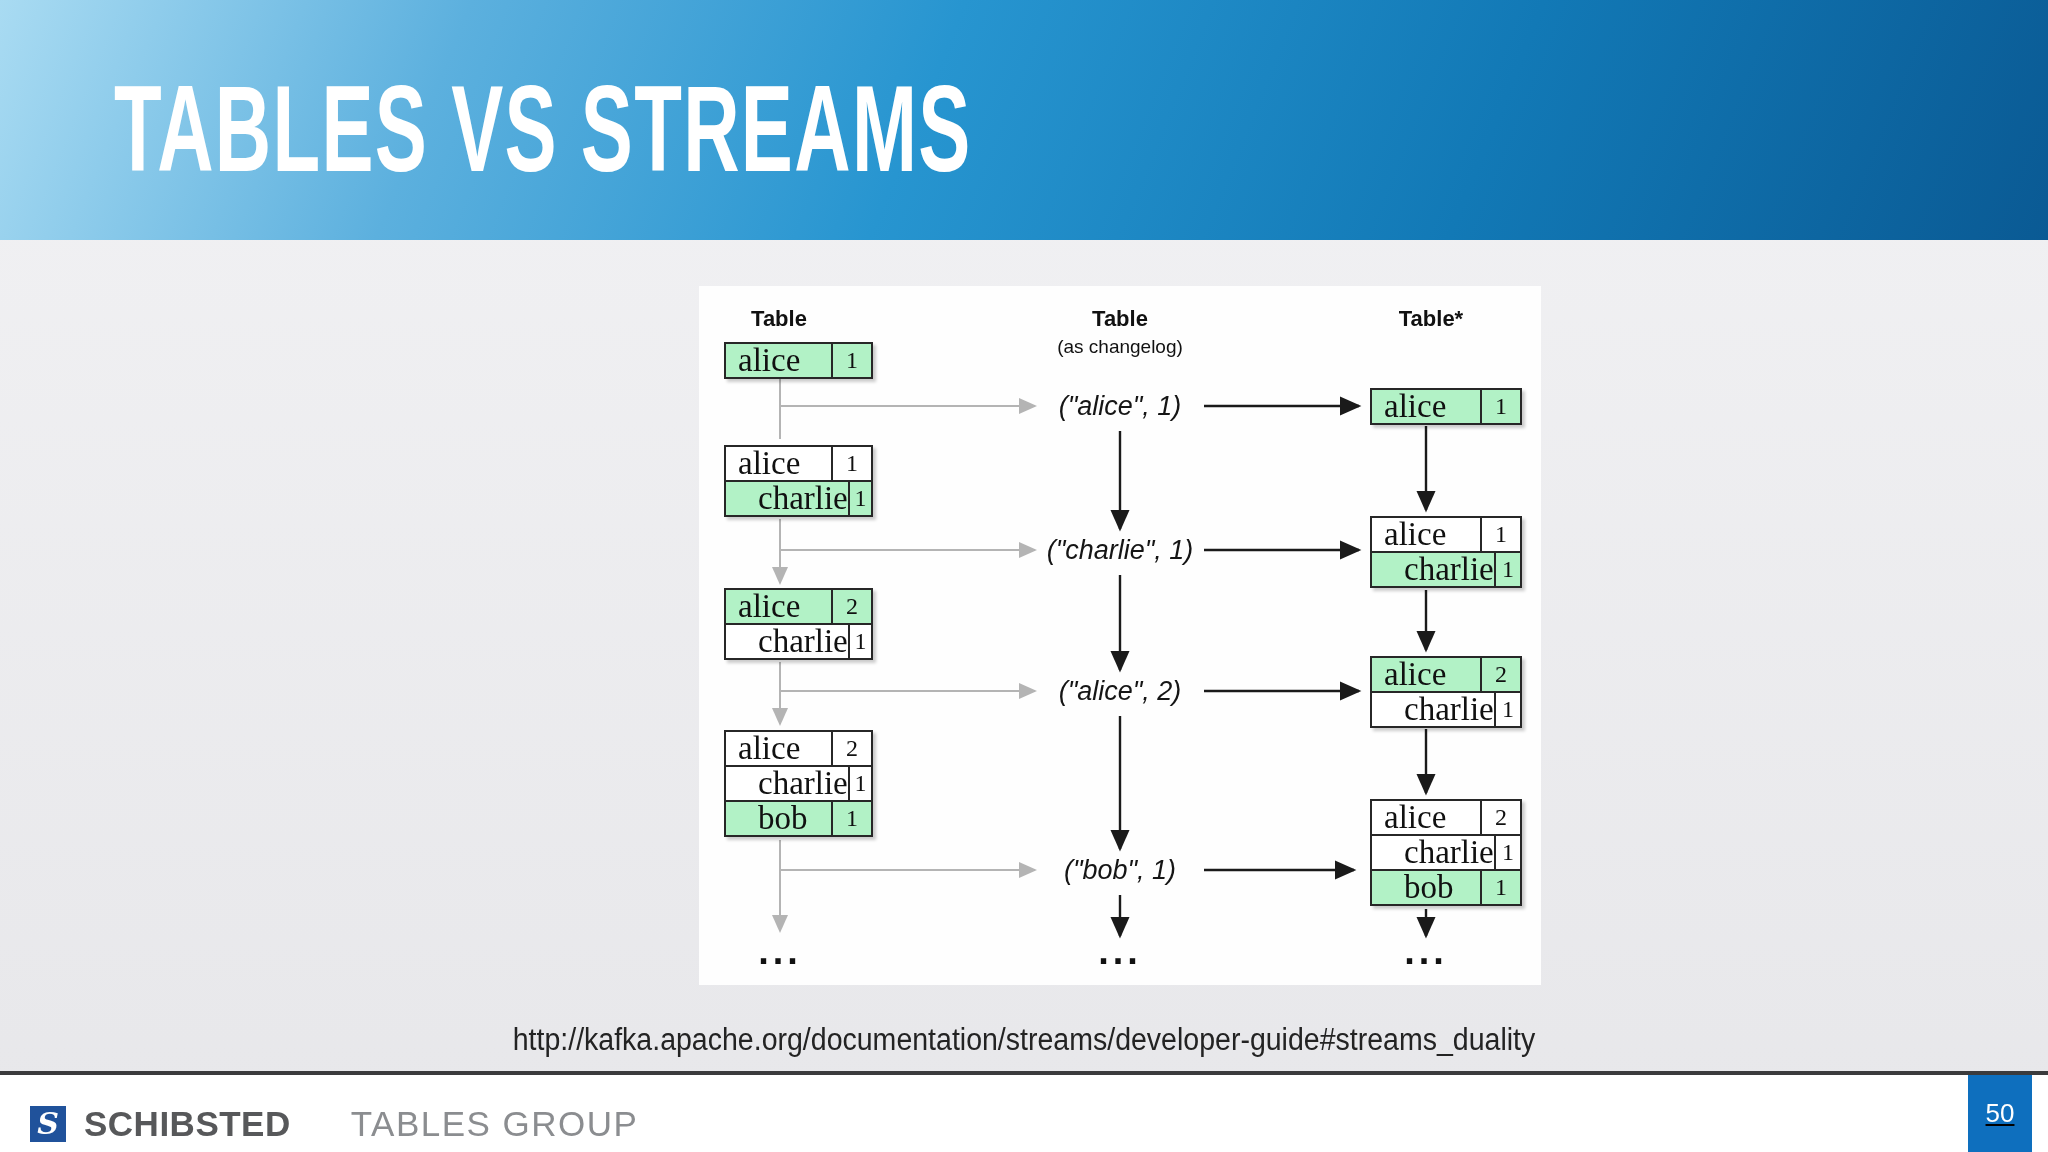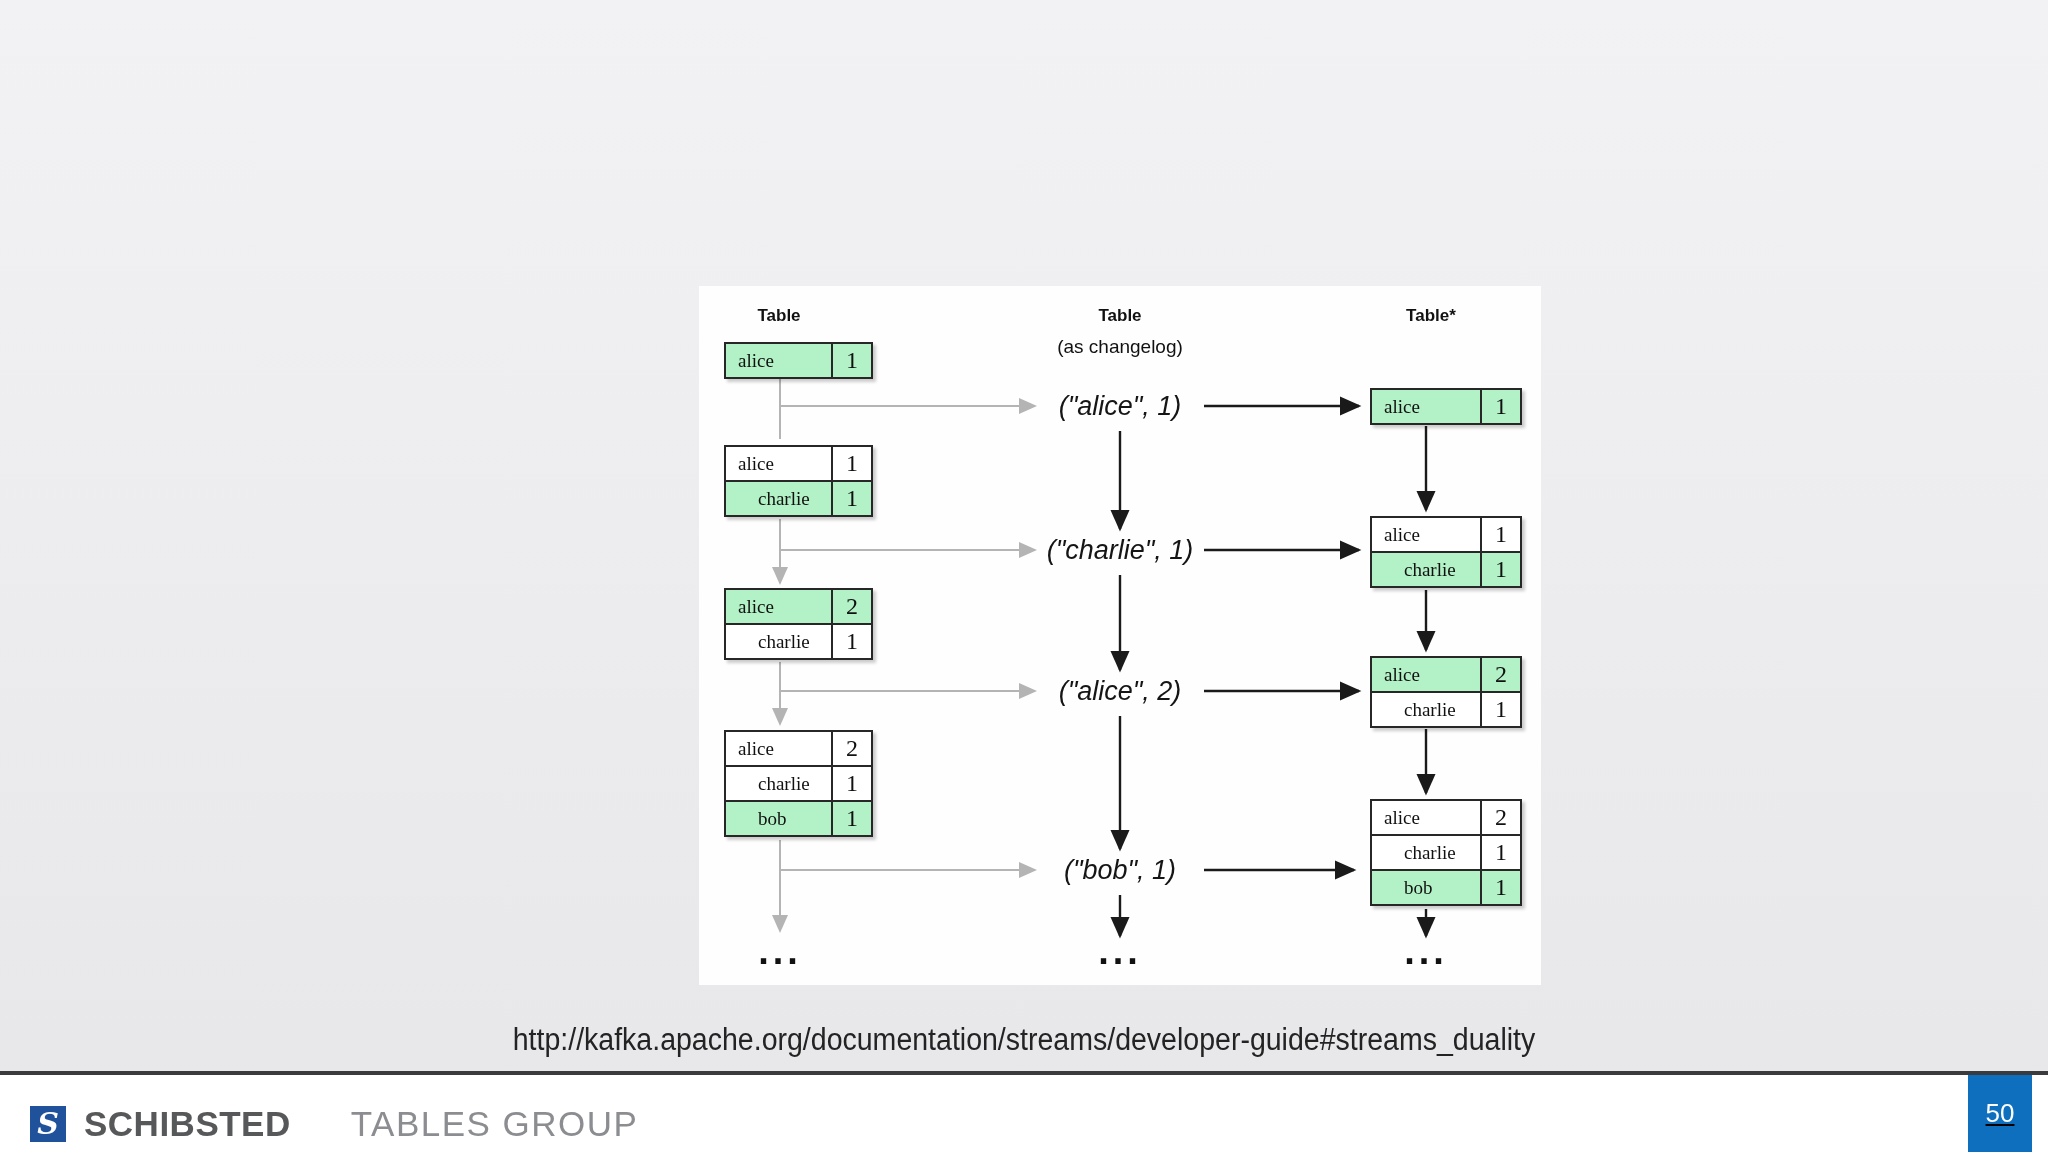--- a/index.html
+++ b/index.html
@@ -8,30 +8,30 @@
 
   
   .header{position:absolute;left:0;top:0;width:2048px;height:240px;
           background:linear-gradient(112deg,#a9dbf2 0%,#5cb0de 22%,#2795d0 45%,#1279b6 72%,#0a5a94 100%);}
   .title{position:absolute;left:114px;top:62px;color:#ffffff;
          font-size:122px;font-weight:bold;letter-spacing:2px;line-height:1.1;
          transform:scaleX(0.64);transform-origin:left center;white-space:nowrap;}
 
   
   .panel{position:absolute;left:699px;top:286px;width:842px;height:699px;background:#fefefe;}
-  .colhead{position:absolute;font-weight:bold;font-size:17px;color:#111;text-align:center;}
+  .colhead{position:absolute;font-weight:bold;font-size:22px;color:#111;text-align:center;}
   .colsub{position:absolute;font-weight:normal;font-size:19px;color:#111;text-align:center;}
 
   .dtable{position:absolute;border:2px solid #272727;background:#fff;width:145px;
           box-shadow:3px 3px 3px rgba(0,0,0,0.20);}
   .dtable.rt{width:148px;}
   .drow{display:flex;height:33px;}
   .drow + .drow{border-top:2px solid #272727;padding-left:20px;}
   .drow .key{flex:1;display:flex;align-items:center;padding-left:12px;
-             font-family:"Liberation Serif",serif;font-size:19px;color:#111;}
+             font-family:"Liberation Serif",serif;font-size:33px;color:#111;}
   .drow .val{width:38px;border-left:2px solid #272727;display:flex;align-items:center;
              justify-content:center;font-family:"Liberation Serif",serif;font-size:24px;color:#111;}
   .drow.hl{background:#b2f2c6;}
 
   .srec{position:absolute;left:331px;width:180px;height:34px;line-height:34px;
         text-align:center;font-style:italic;font-size:27px;color:#151515;white-space:nowrap;}
   .ellip{position:absolute;width:80px;text-align:center;font-weight:bold;font-size:38px;
          letter-spacing:4px;color:#111;line-height:30px;}
   svg.arrows{position:absolute;left:0;top:0;}
 
@@ -52,20 +52,23 @@
   .brand .b2{font-weight:normal;font-size:35px;color:#8b8d90;letter-spacing:1.5px;margin-left:12px;}
   .pagebox{position:absolute;left:1968px;top:1075px;width:64px;height:77px;background:#0e6fbe;
            display:flex;align-items:center;justify-content:center;text-decoration:underline;}
   .pagenum{color:#ffffff;font-size:26px;}
 </style>
 </head>
 <body>
 
 <div class="slide">
 
+  <div class="header">
+    <div class="title">TABLES VS STREAMS</div>
+  </div>
 
   <div class="panel">
 
     <div class="colhead" style="left:20px;top:20px;width:120px;">Table</div>
     <div class="colhead" style="left:347px;top:20px;width:148px;">Table</div>
     <div class="colsub" style="left:322px;top:50px;width:198px;">(as changelog)</div>
     <div class="colhead" style="left:672px;top:20px;width:120px;">Table*</div>
 
     <svg class="arrows" width="842" height="699" viewBox="0 0 842 699">
       <defs>

